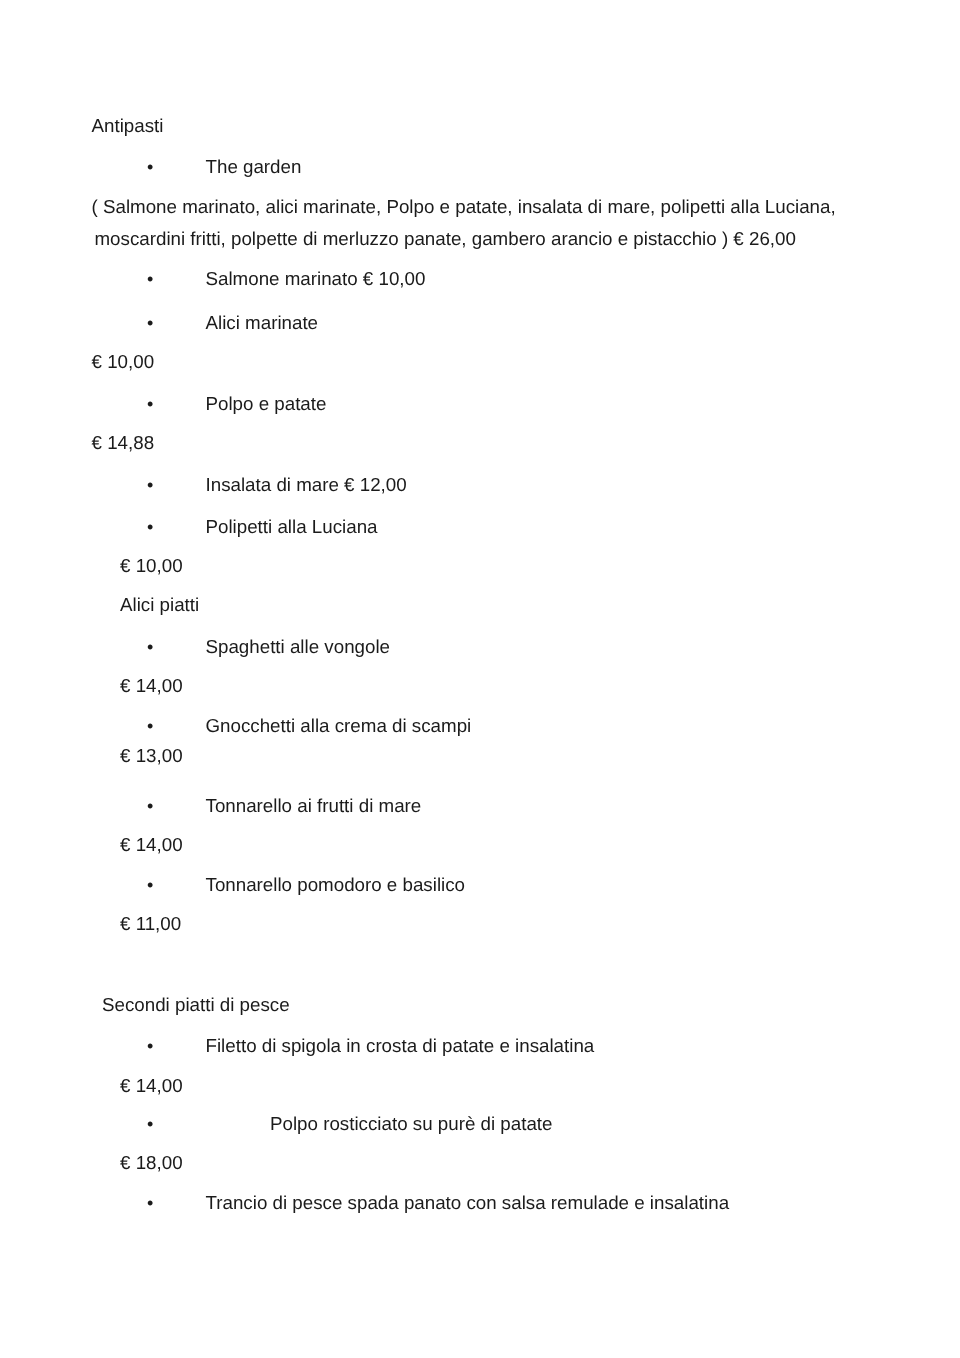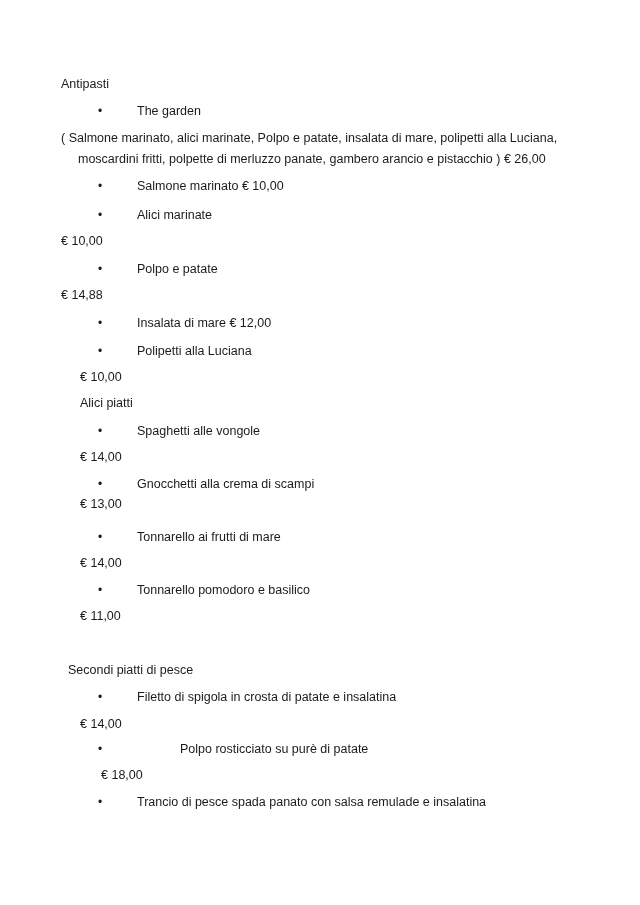--- a/index.html
+++ b/index.html
@@ -39,21 +39,21 @@
 
 <div>
 
   <div class="line" style="left:61px; top:76px;">Antipasti</div>
 
   <div>
     <span class="bullet" style="top:103px;">•</span>
     <span class="item-text" style="top:103px;">The garden</span>
   </div>
   <div class="line" style="left:61px; top:130px;">( Salmone marinato, alici marinate, Polpo e patate, insalata di mare, polipetti alla Luciana,</div>
-  <div class="line" style="left:78px; top:151px;">moscardini fritti, polpette di merluzzo panate,  gambero arancio e pistacchio ) € 26,00</div>
+  <div class="line" style="left:63px; top:151px;">moscardini fritti, polpette di merluzzo panate,  gambero arancio e pistacchio ) € 26,00</div>
 
   <div>
     <span class="bullet" style="top:178px;">•</span>
     <span class="item-text" style="top:178px;">Salmone marinato  € 10,00</span>
   </div>
 
   <div>
     <span class="bullet" style="top:207px;">•</span>
     <span class="item-text" style="top:207px;">Alici marinate</span>
   </div>
@@ -107,20 +107,20 @@
   <div>
     <span class="bullet" style="top:689px;">•</span>
     <span class="item-text" style="top:689px;">Filetto di spigola in crosta di patate e insalatina</span>
   </div>
   <div class="line" style="left:80px; top:716px;">€ 14,00</div>
 
   <div>
     <span class="bullet" style="top:741px;">•</span>
     <span class="item-text" style="top:741px;margin-left:43px;">Polpo rosticciato su purè di patate</span>
   </div>
-  <div class="line" style="left:80px; top:767px;margin-left:21px;">€ 18,00</div>
+  <div class="line" style="left:80px; top:767px;">€ 18,00</div>
 
   <div>
     <span class="bullet" style="top:794px;">•</span>
     <span class="item-text" style="top:794px;">Trancio di pesce spada panato con salsa remulade e insalatina</span>
   </div>
 
 </div>
 
 </body></html>

